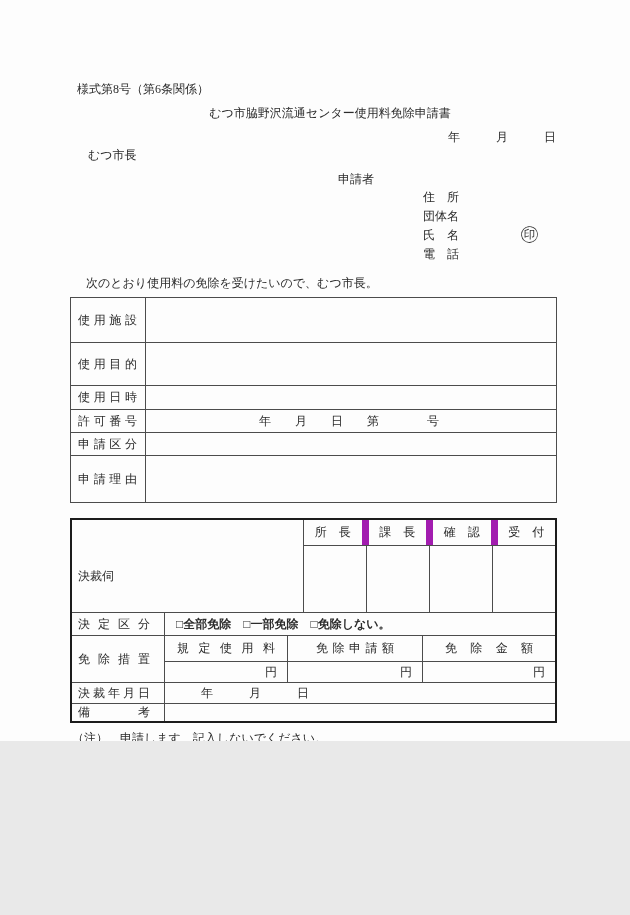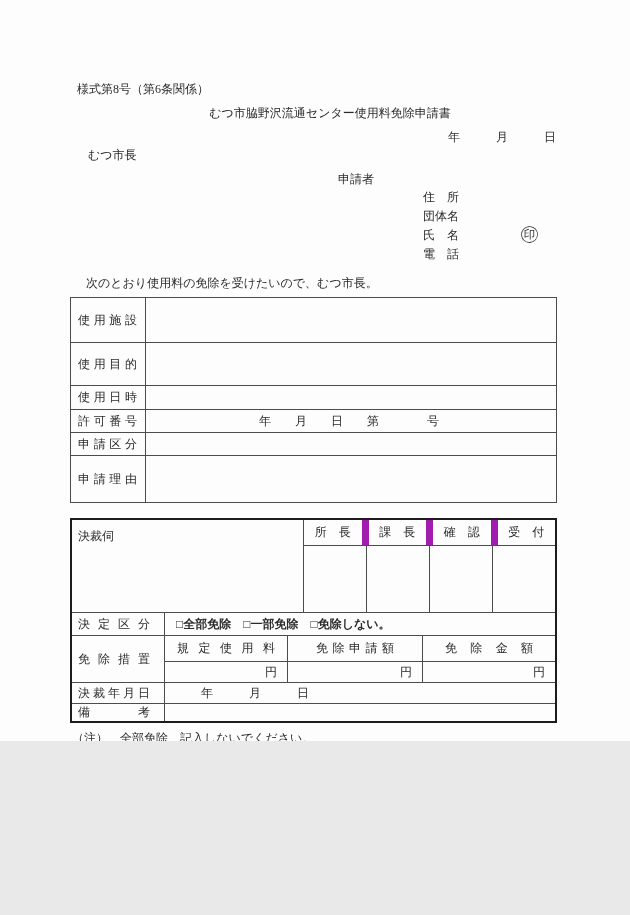--- a/index.html
+++ b/index.html
@@ -54,21 +54,21 @@
     border:2px solid #1c1c1c;
     display:flex; flex-direction:column;
     background:#fdfdfd;
   }
   .t2-upper { display:flex; height:92px; flex:0 0 92px; }
   .inquiry {
     width:232px; flex:0 0 232px;
     border-right:1px solid #4c4c4c;
     padding:1px 5px 0 6px;
   }
-  .inquiry-title { line-height:31px; }
+  .inquiry-title { line-height:31px;margin-top:40px; }
   .inquiry-text  { line-height:34px; text-indent:2em; }
   .sign-area { flex:1; display:flex; flex-direction:column;text-align:center; }
   .sign-headers { height:26px; flex:0 0 26px; display:flex; border-bottom:1px solid #4c4c4c; }
   .sign-h {
     flex:1; border-left:7px solid #a21caf;
     display:flex; align-items:center; justify-content:center;
   }
   .sign-h:first-child { border-left:none; }
   .sign-cells { flex:1; display:flex; }
   .sign-c { flex:1; border-left:1px solid #4c4c4c; }
@@ -260,15 +260,15 @@
 
     <div class="t2row remarks-row">
       <div class="t2label justified">
           <span>備</span>
           <span>考</span>
         </div>
       <div class="t2val"></div>
     </div>
   </div>
 
-  <div class="abs footnote">（注）　全部免除、記入しないでください。</div>
+  <div class="abs footnote">（注）　申請します、記入しないでください。</div>
 
 </div>
 
 </body></html>

